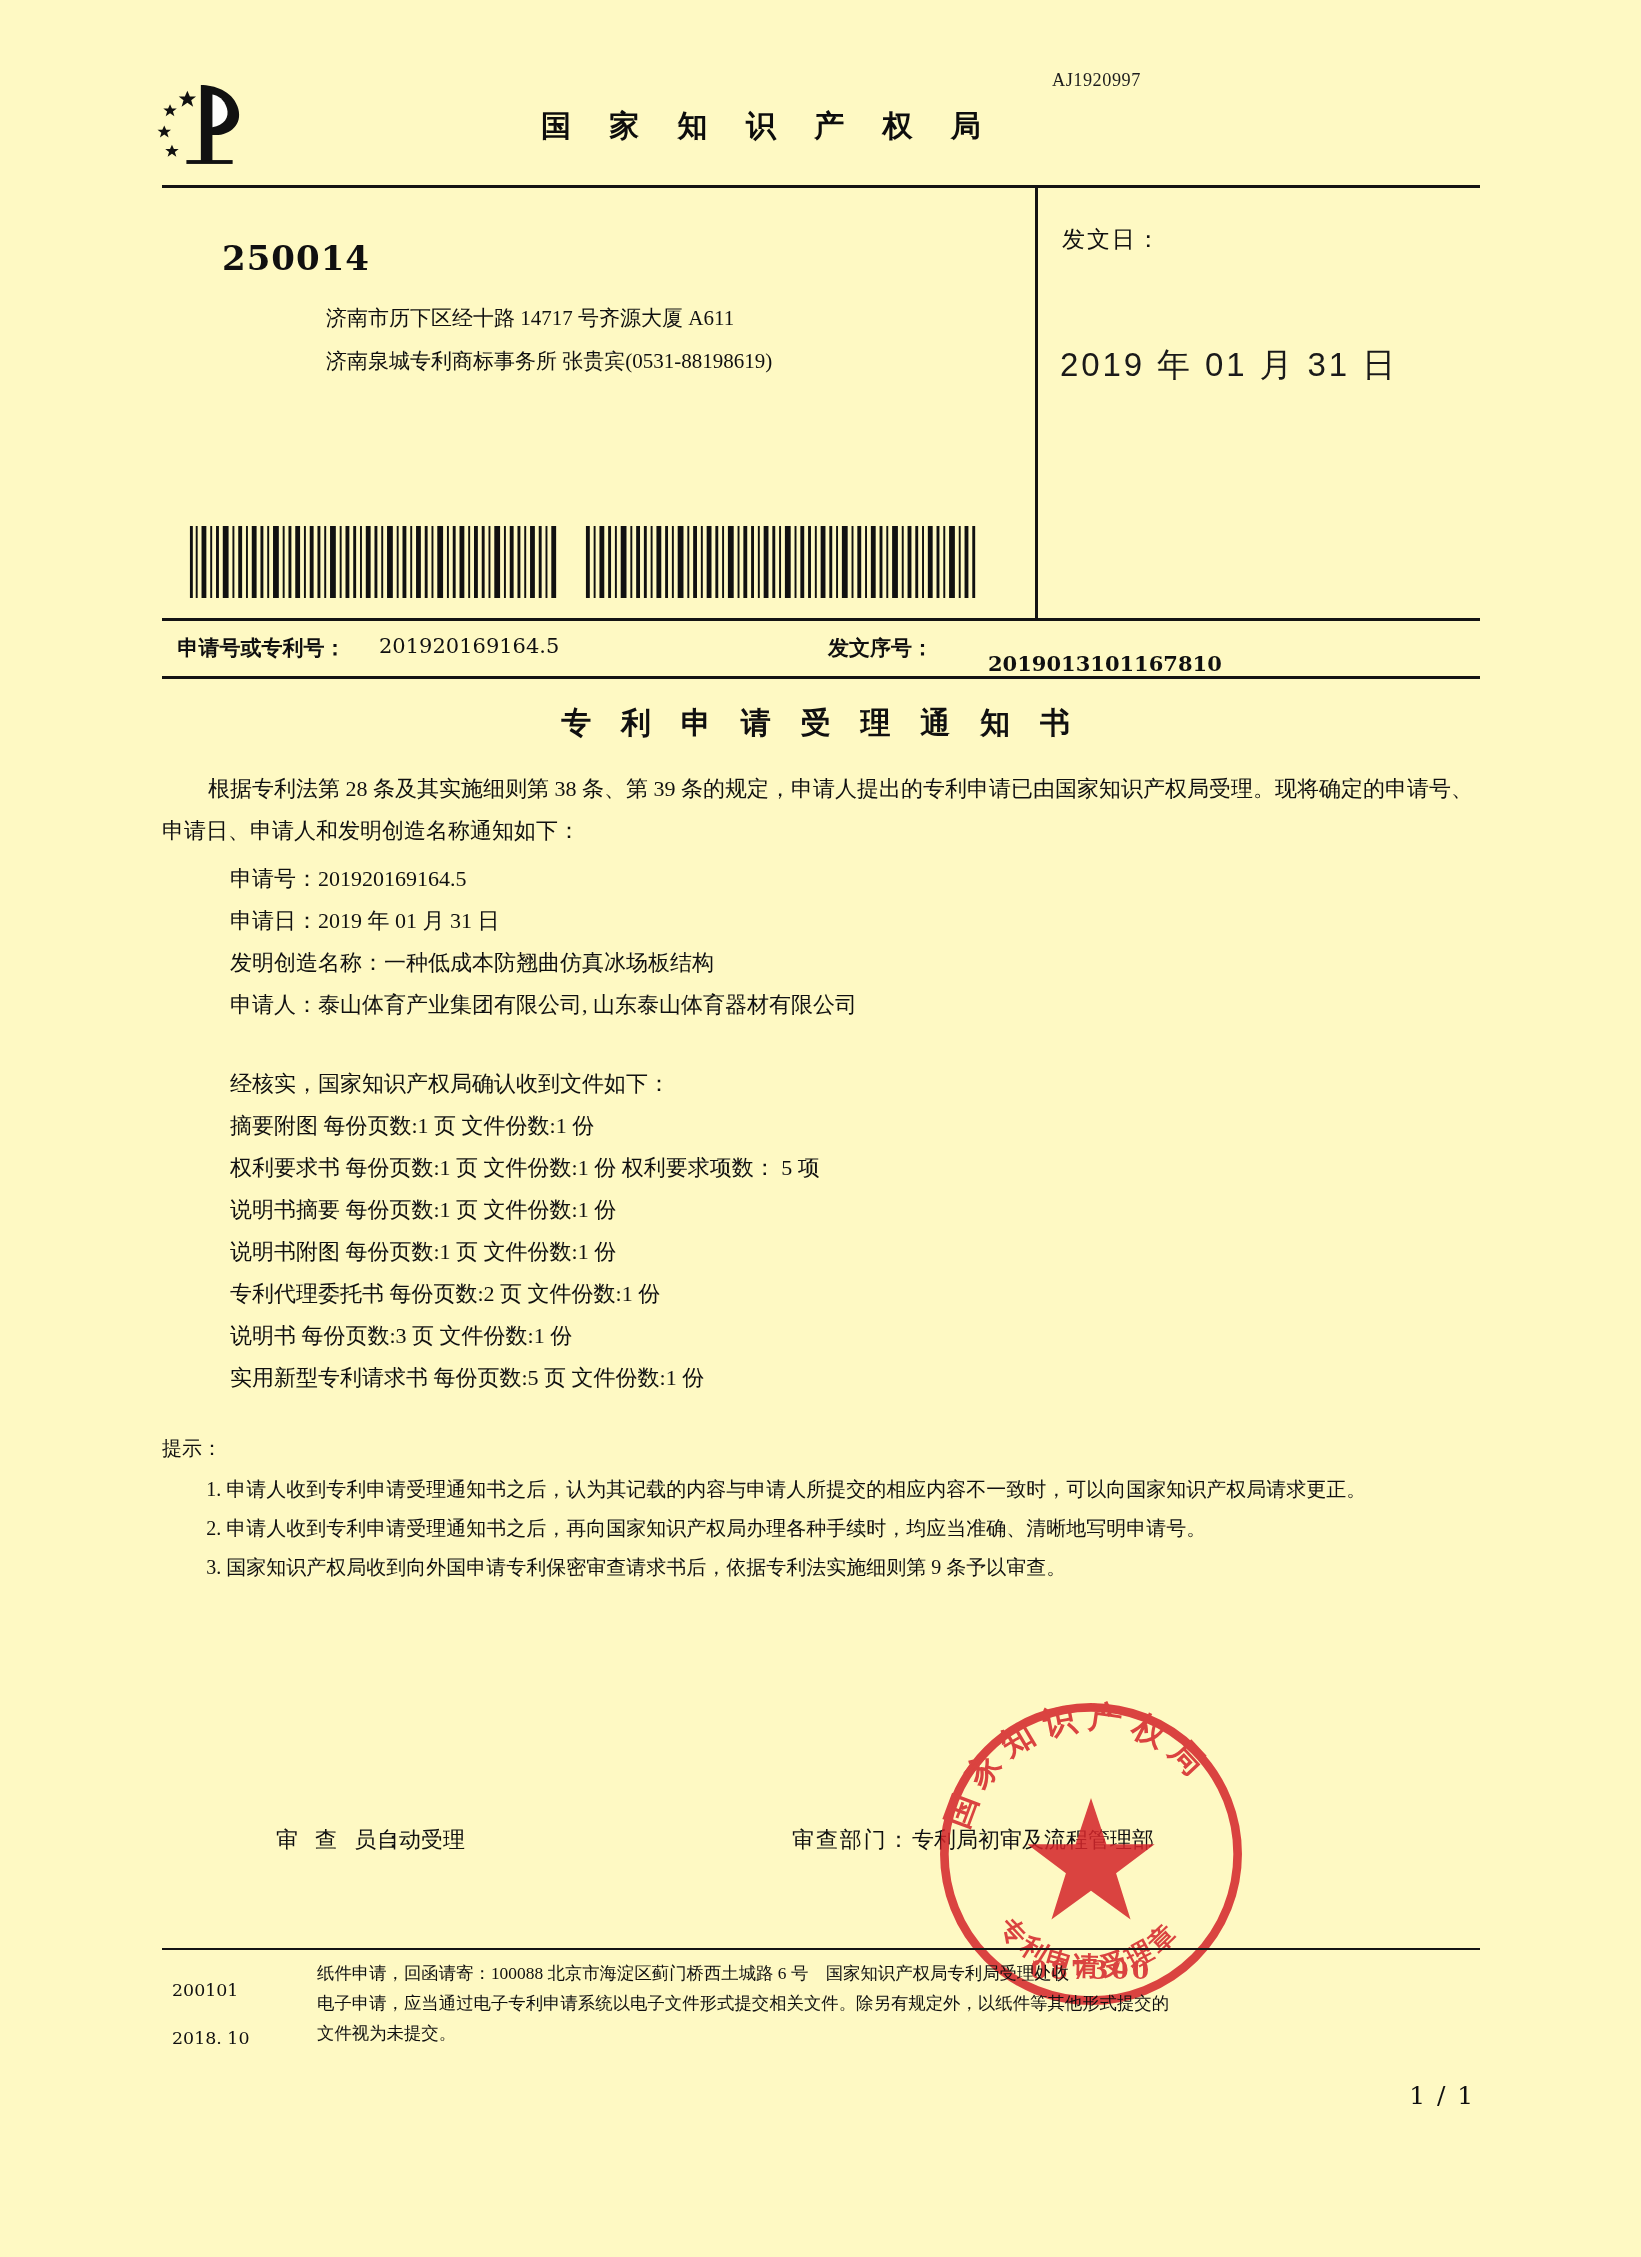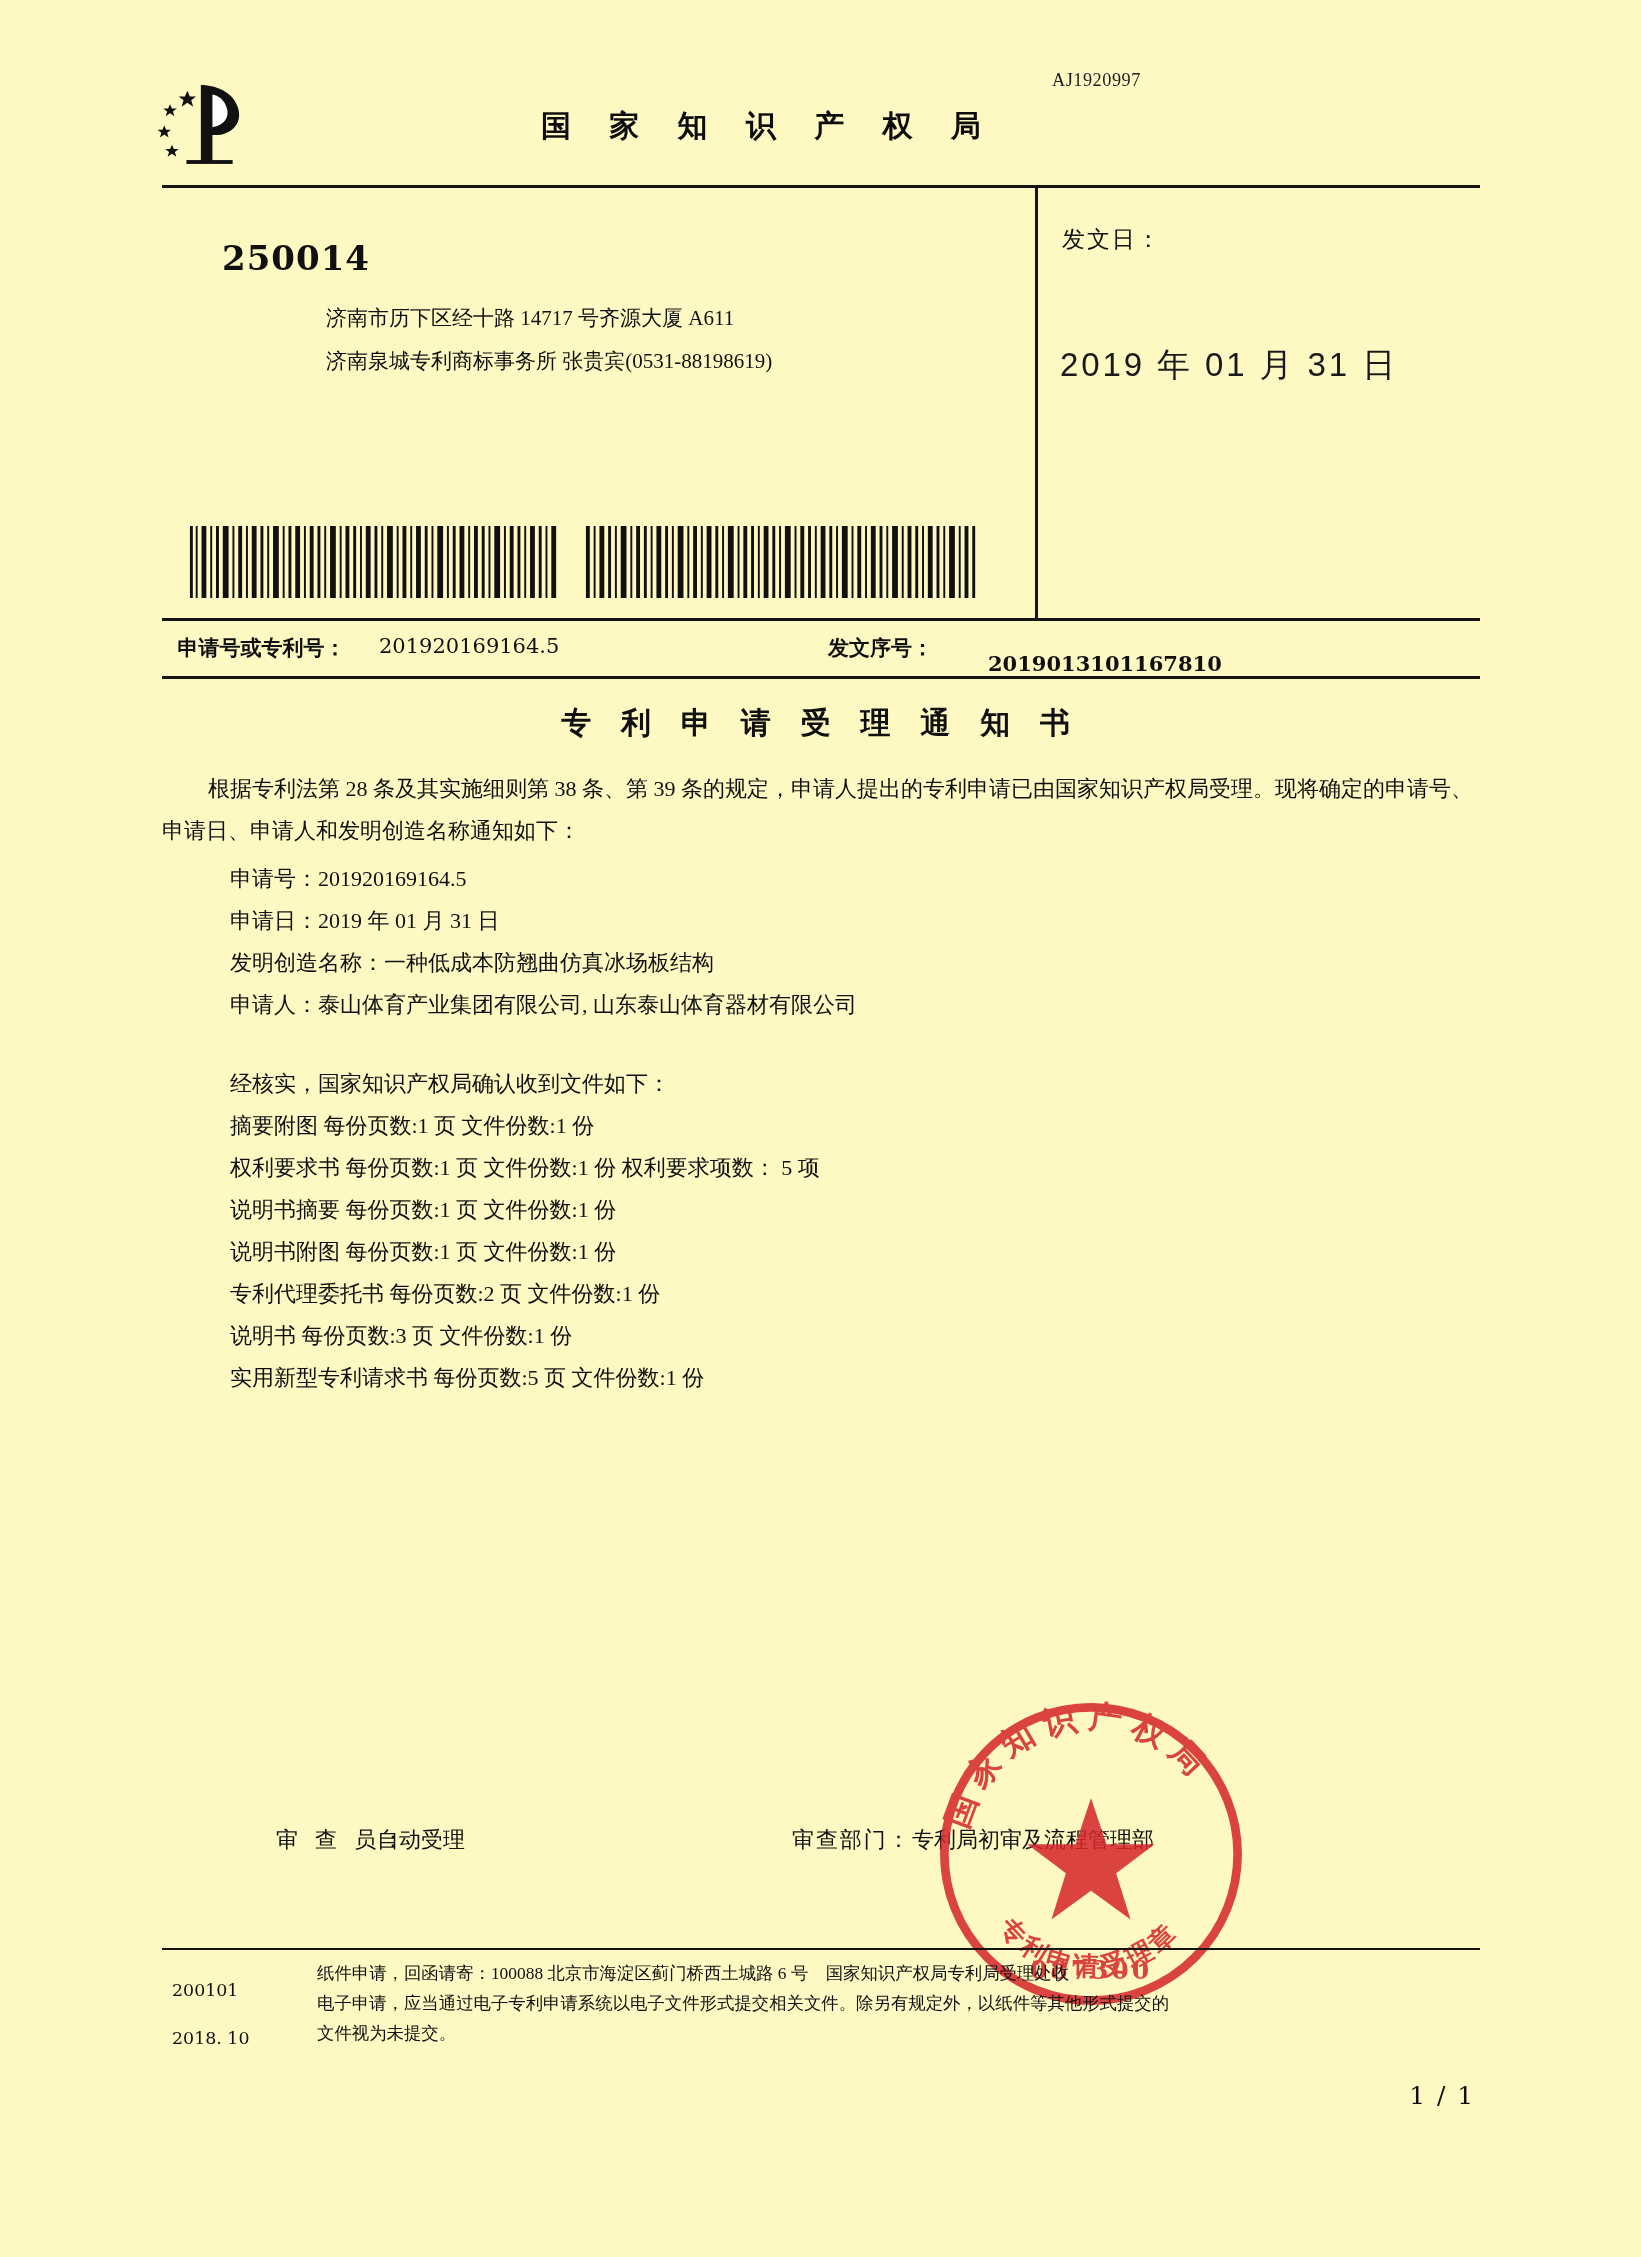--- a/index.html
+++ b/index.html
@@ -497,20 +497,26 @@
     <p class="ln">经核实，国家知识产权局确认收到文件如下：</p>
     <p class="ln">摘要附图  每份页数:1 页  文件份数:1 份</p>
     <p class="ln">权利要求书  每份页数:1 页  文件份数:1 份  权利要求项数：  5 项</p>
     <p class="ln">说明书摘要  每份页数:1 页  文件份数:1 份</p>
     <p class="ln">说明书附图  每份页数:1 页  文件份数:1 份</p>
     <p class="ln">专利代理委托书  每份页数:2 页  文件份数:1 份</p>
     <p class="ln">说明书  每份页数:3 页  文件份数:1 份</p>
     <p class="ln">实用新型专利请求书  每份页数:5 页  文件份数:1 份</p>
   </div>
 
+  <div class="notes">
+    <p class="nhead">提示：</p>
+    <p class="nitem">1. 申请人收到专利申请受理通知书之后，认为其记载的内容与申请人所提交的相应内容不一致时，可以向国家知识产权局请求更正。</p>
+    <p class="nitem">2. 申请人收到专利申请受理通知书之后，再向国家知识产权局办理各种手续时，均应当准确、清晰地写明申请号。</p>
+    <p class="nitem">3. 国家知识产权局收到向外国申请专利保密审查请求书后，依据专利法实施细则第 9 条予以审查。</p>
+  </div>
 
   <div class="sig-examiner-label">审 查 员：</div>
   <div class="sig-examiner-value">自动受理</div>
   <div class="sig-dept-label">审查部门：</div>
   <div class="sig-dept-value">专利局初审及流程管理部</div>
 
   <div class="seal">
     <svg viewBox="0 0 340 340" width="328" height="328" aria-hidden="true">
       <defs>
         <path id="arcTop" d="M 40 170 A 130 130 0 0 1 300 170"></path>

